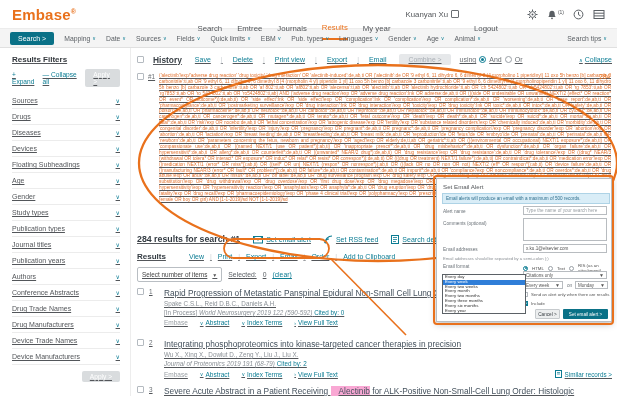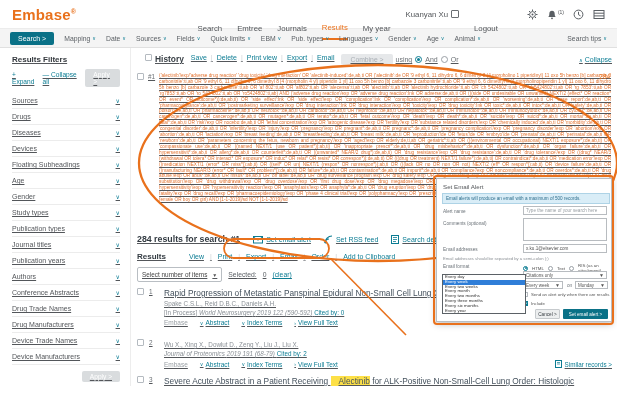--- a/index.html
+++ b/index.html
@@ -30,21 +30,21 @@
   .sb-title{font-size:8px;font-weight:bold;color:#33383d;margin-bottom:5px;}
   .sb-controls{display:flex;align-items:center;font-size:6.6px;color:#0b7c93;gap:7px;margin-bottom:6px;}
   .btn-disabled{background:#d9dcde;color:#fff;border-radius:2px;font-size:6.6px;padding:2px 8px;margin-left:auto;}
   .sb-item{display:flex;align-items:center;justify-content:space-between;height:15px;border-bottom:1px solid #ececec;
            font-size:7px;color:#53565a;cursor:pointer;}
   .sb-item:first-of-type{border-top:1px solid #ececec;}
   .sb-item .chev{font-size:6px;}
   .sb-apply-bottom{display:flex;justify-content:flex-end;margin-top:6px;}
   .main{flex:1;position:relative;padding:4px 5px 0 6px;box-sizing:border-box;}
   
-  .history-bar{display:flex;margin-top:2px;gap:3px;font-size:7px;margin-left:8px;}
+  .history-bar{display:flex;align-items:center;margin-top:2px;gap:9px;font-size:7px;}
   .cbx{width:7px;height:7px;border:1px solid #b4bac0;border-radius:1px;background:#fff;flex:none;display:inline-block;box-sizing:border-box;}
   .hist-title{font-size:8.4px;font-weight:bold;color:#3a4147;margin-right:4px;}
   .t-link{color:#0b7c93;cursor:pointer;}
   .sep{color:#ccd1d5;margin:0 1px;}
   .btn-gray{background:#e6e8ea;color:#a9afb5;border-radius:2px;font-size:6.8px;padding:2px 9px;margin-left:4px;}
   .radio{width:7px;height:7px;border:1px solid #9aa0a6;border-radius:50%;background:#fff;display:inline-block;box-sizing:border-box;flex:none;}
   .radio.sel{border-color:#0b7c93;position:relative;}
   .radio.sel::after{content:"";position:absolute;left:1px;top:1px;width:3px;height:3px;border-radius:50%;background:#0b7c93;}
   .using-grp{display:flex;align-items:center;gap:3px;color:#6b7075;}
   .collapse-lnk{margin-left:auto;display:flex;align-items:center;gap:2px;color:#0b7c93;}
@@ -68,21 +68,21 @@
                padding:0 4px;gap:5px;font-size:6.4px;color:#444;cursor:pointer;}
   .fs-arrow{font-size:5px;color:#555;}
   .clear-lnk{color:#0b7c93;text-decoration:underline;cursor:pointer;}
   .sort-grp{margin-left:auto;display:flex;align-items:center;gap:5px;}
   .show-abs{color:#0b7c93;cursor:pointer;}
   
   .rrow{display:flex;align-items:flex-start;gap:5px;margin-top:6px;}
   .rrow .rnum{font-size:6.4px;color:#6b7075;width:10px;flex:none;}
   .rbody{flex:1;min-width:0;}
   .rtitle{font-size:8.3px;color:#44515d;line-height:10px;white-space:nowrap;cursor:pointer;}
-  .hl{background:#fde047;padding-left:8px;}
+  .hl{background:#f9a8d4;padding-left:8px;}
   .rauthors{font-size:6.3px;color:#8a9096;margin-top:2px;}
   .rsource{font-size:6.3px;color:#8a9096;margin-top:2px;}
   .rsource .jrnl{font-style:italic;}
   .cited{color:#0b7c93;}
   .rlinks{display:flex;align-items:center;gap:12px;font-size:6.5px;margin-top:3px;}
   .rl-gray{color:#9aa0a5;}
   .rl-item{display:flex;align-items:center;gap:2px;color:#0b7c93;cursor:pointer;}
   .similar{margin-left:auto;display:flex;align-items:center;gap:3px;color:#0b7c93;font-size:6.3px;cursor:pointer;}
   .r1-gap{margin-top:13px;}
   
@@ -436,20 +436,21 @@
                 <span>View Full Text</span>
               </span>
           </div>
         </div>
       </div>
 
       <div class="rrow r1-gap">
         <span class="cbx"></span>
         <span class="rnum">2</span>
         <div class="rbody">
+          <div class="rtitle"><span>Integrating phosphoproteomics into kinase-targeted cancer therapies in precision </span></div>
           <div class="rauthors">Wu X., Xing X., Dowlut D., Zeng Y., Liu J., Liu X.</div>
           <div class="rsource">
             <span class="jrnl">Journal of Proteomics</span>
             <span class="jrnl">2019 191 (68-79)</span>
             <span class="cited">Cited by: 2</span>
           </div>
           <div class="rlinks">
             <span class="rl-gray">Embase</span>
             <span class="rl-item">
                 <span class="chev">∨</span>

